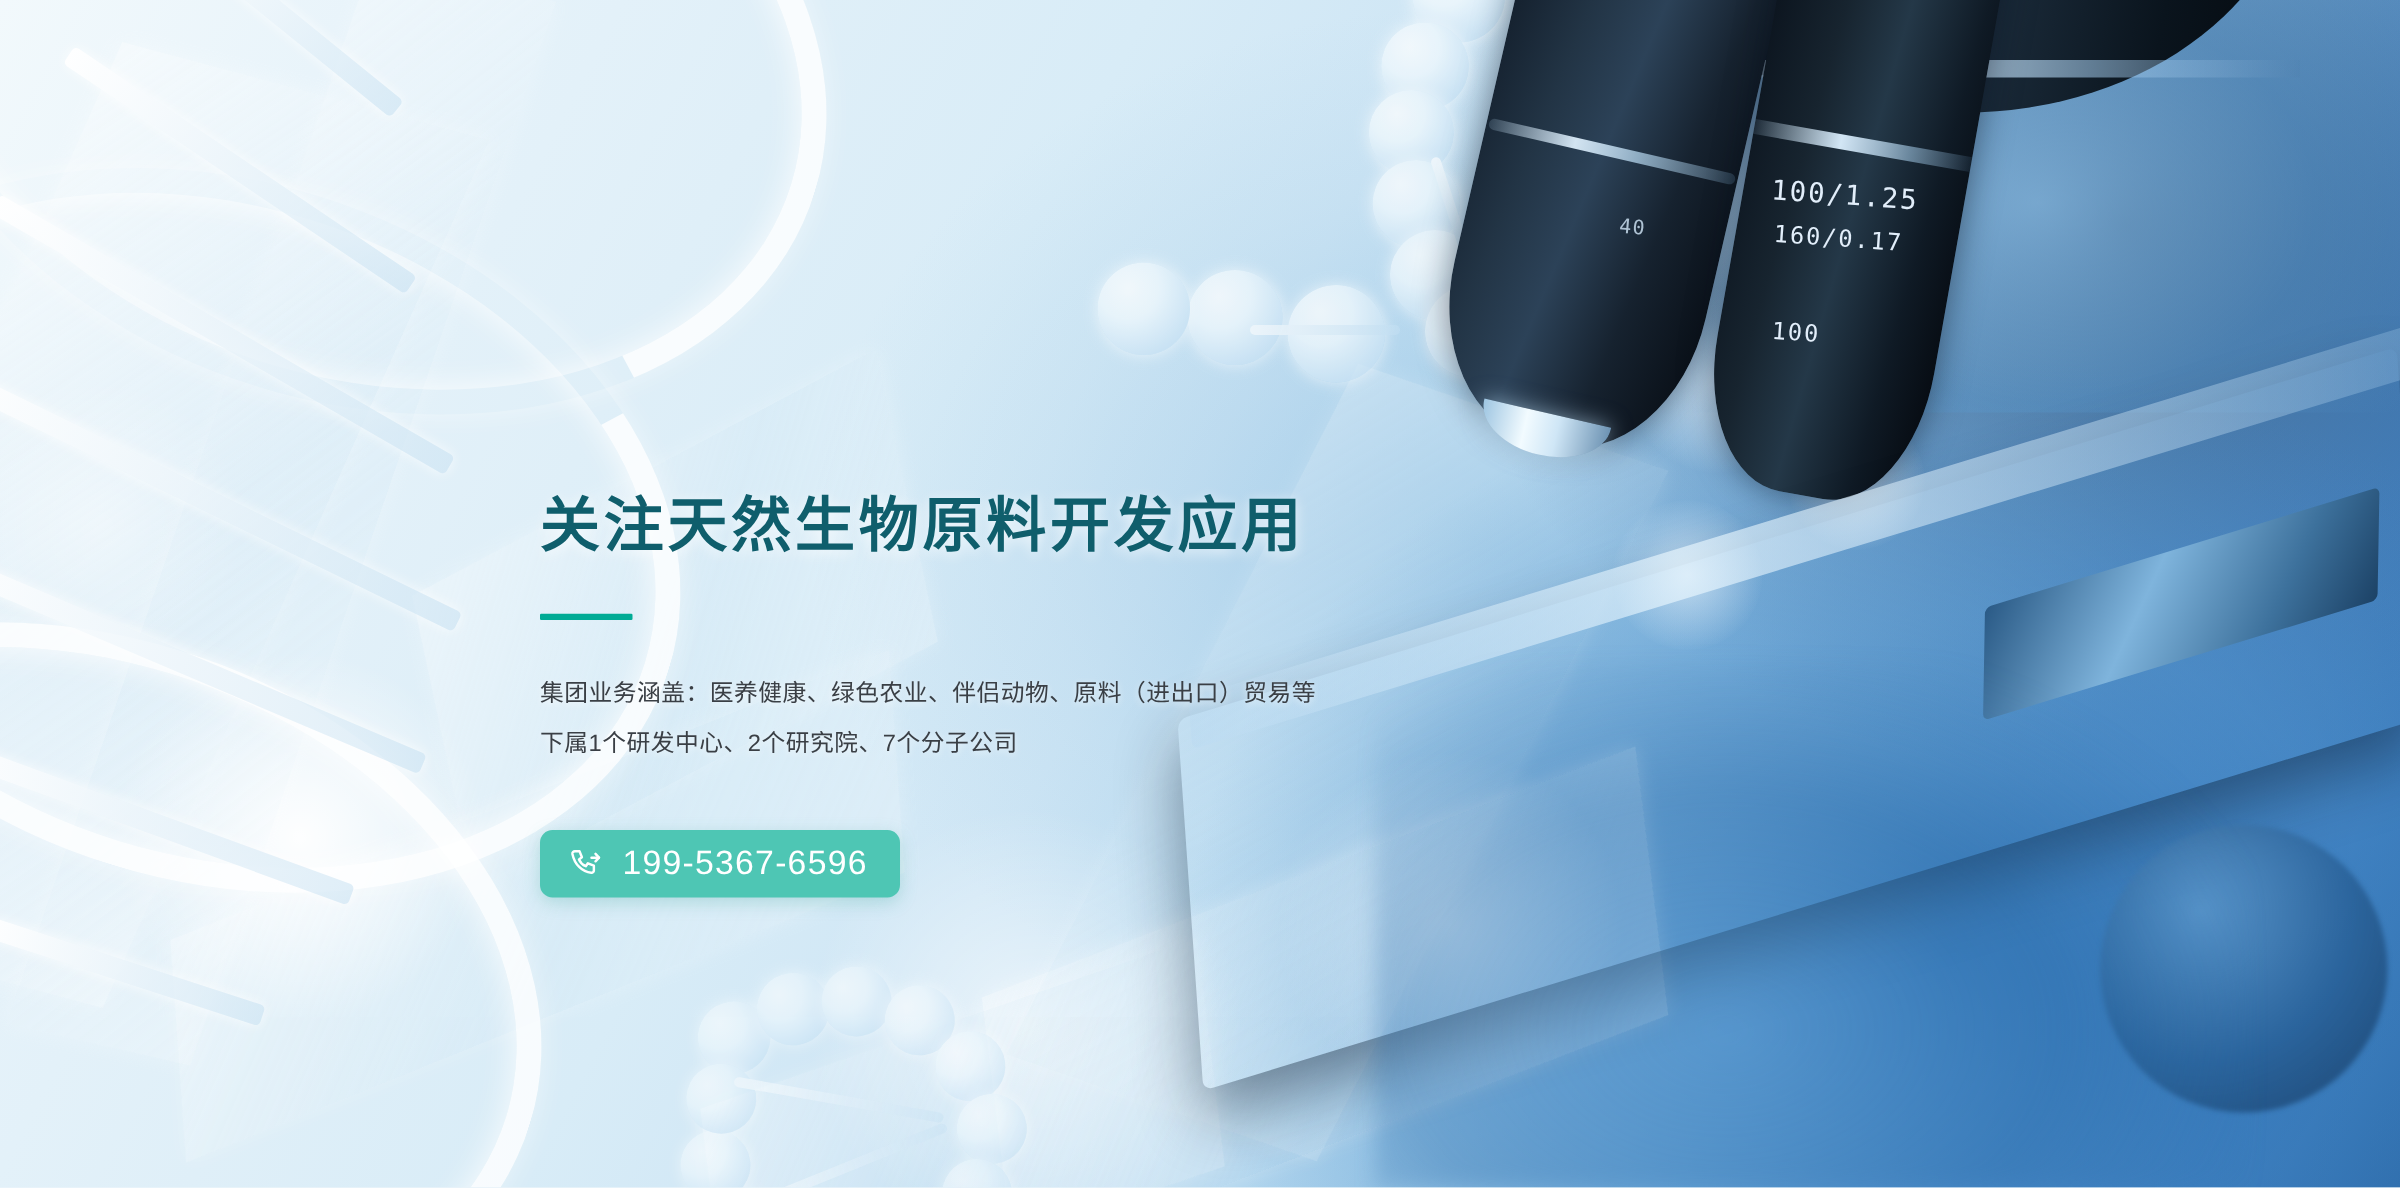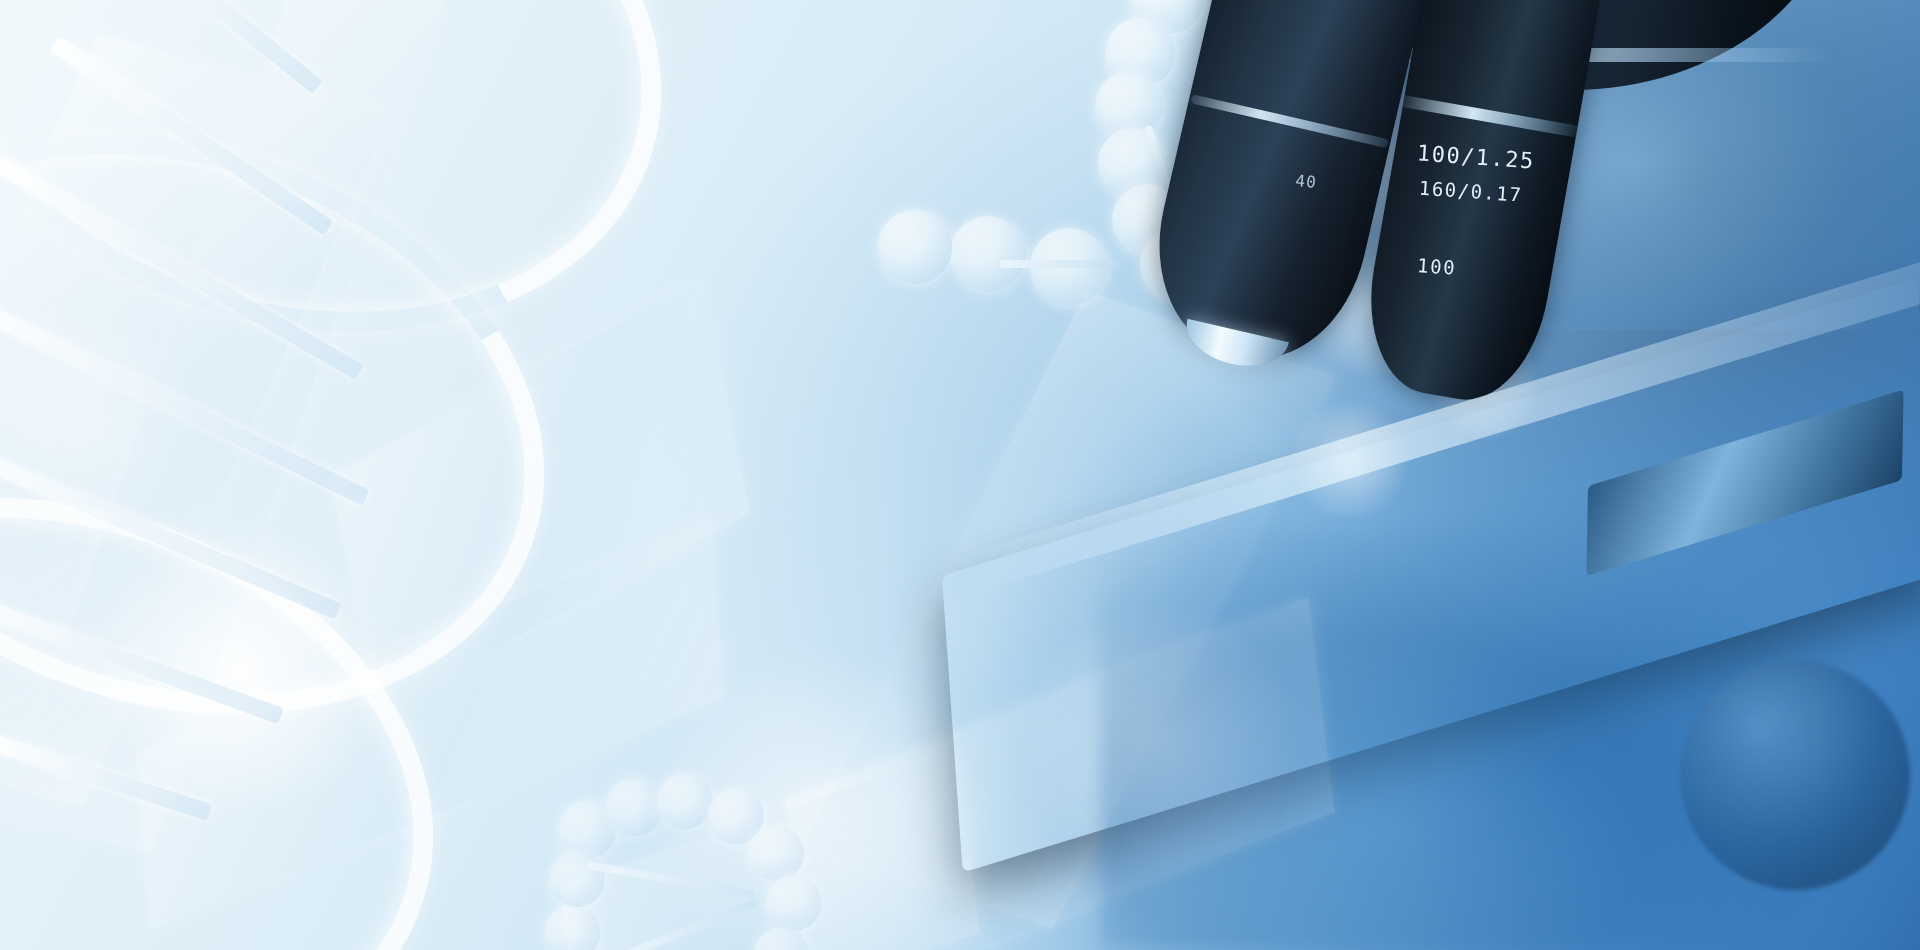--- a/index.html
+++ b/index.html
@@ -316,13 +316,36 @@
       <div class="lbl2" style="left:42px; top:382px; font-size:19px; transform:rotate(-6deg);">100</div>
     </div>
 
     <div class="stage"></div>
     <div class="stage-top"></div>
     <div class="stage-clip"></div>
     <div class="knob"></div>
     <div class="blurwash"></div>
   </div>
 
+  <div class="content">
+
+    <h1 class="headline">关注天然生物原料开发应用</h1>
+
+    <div class="divider"></div>
+
+    <div class="desc">
+      <p class="desc-line">集团业务涵盖：医养健康、绿色农业、伴侣动物、原料（进出口）贸易等</p>
+      <p class="desc-line">下属1个研发中心、2个研究院、7个分子公司</p>
+    </div>
+
+    <button class="phone-btn">
+      <span class="ic">
+        <svg viewBox="0 0 32 32" width="30" height="30" fill="none" stroke="#ffffff" stroke-width="2.1" stroke-linecap="round" stroke-linejoin="round">
+          <path d="M6.2 5.4h4.1l2.0 5.1-2.5 1.8c1.1 2.6 3.2 4.7 5.8 5.8l1.8-2.5 5.1 2.0v4.1c0 1.2-1.0 2.2-2.2 2.0C12.4 22.9 6.0 16.5 4.2 7.6c-.2-1.2.8-2.2 2.0-2.2z"></path>
+          <path d="M20.5 10.8h6.3"></path>
+          <path d="M23.9 7.6l3.0 3.2-3.0 3.1"></path>
+        </svg>
+      </span>
+      <span class="phone-num">199-5367-6596</span>
+    </button>
+
+  </div>
 </div>
 
 </body></html>

